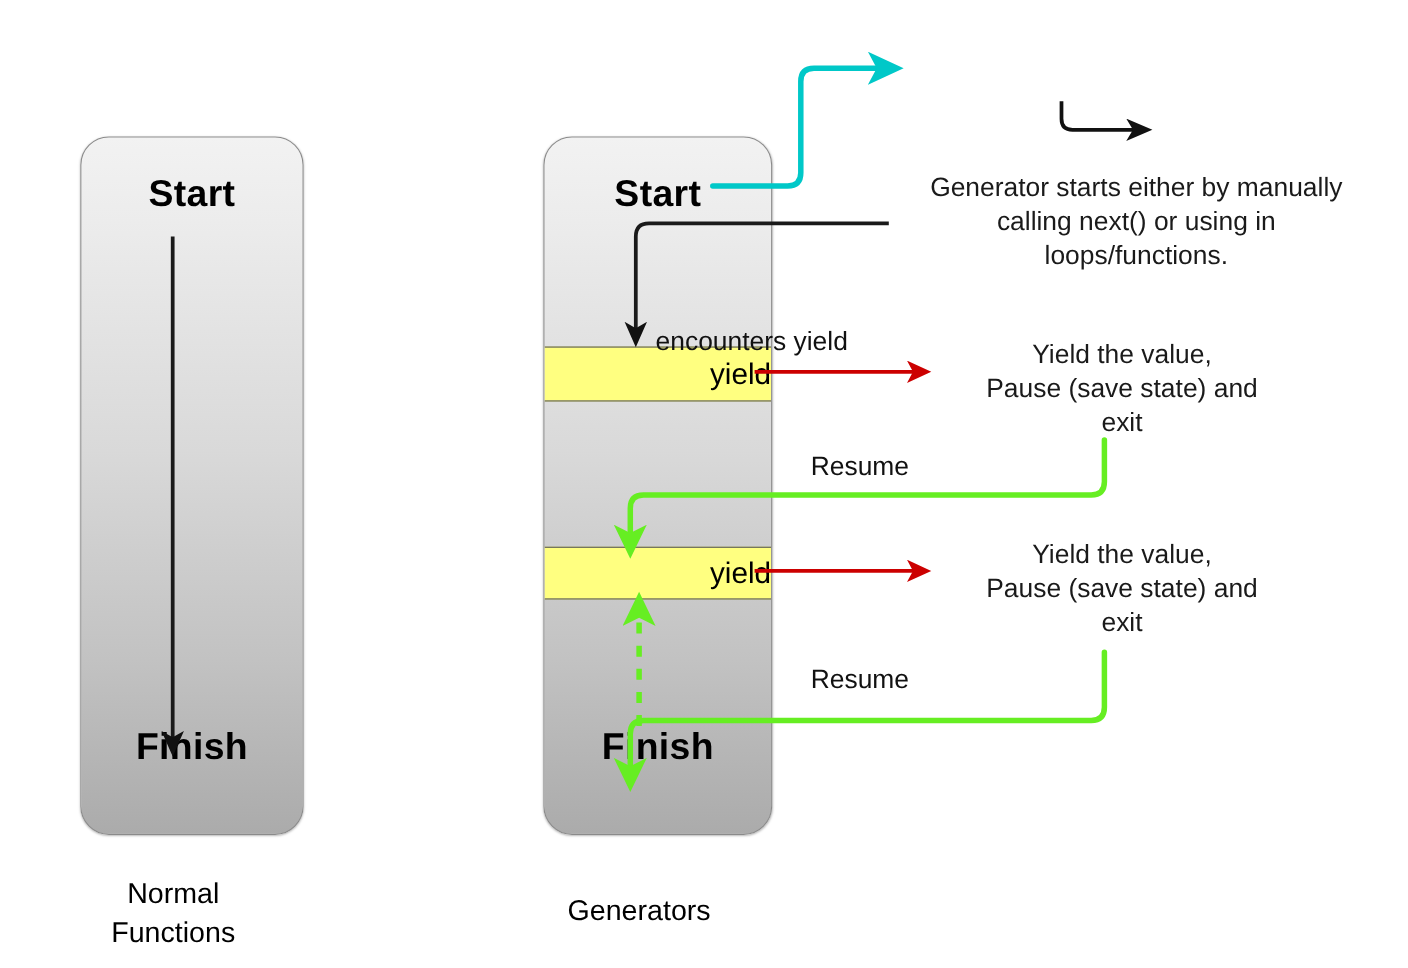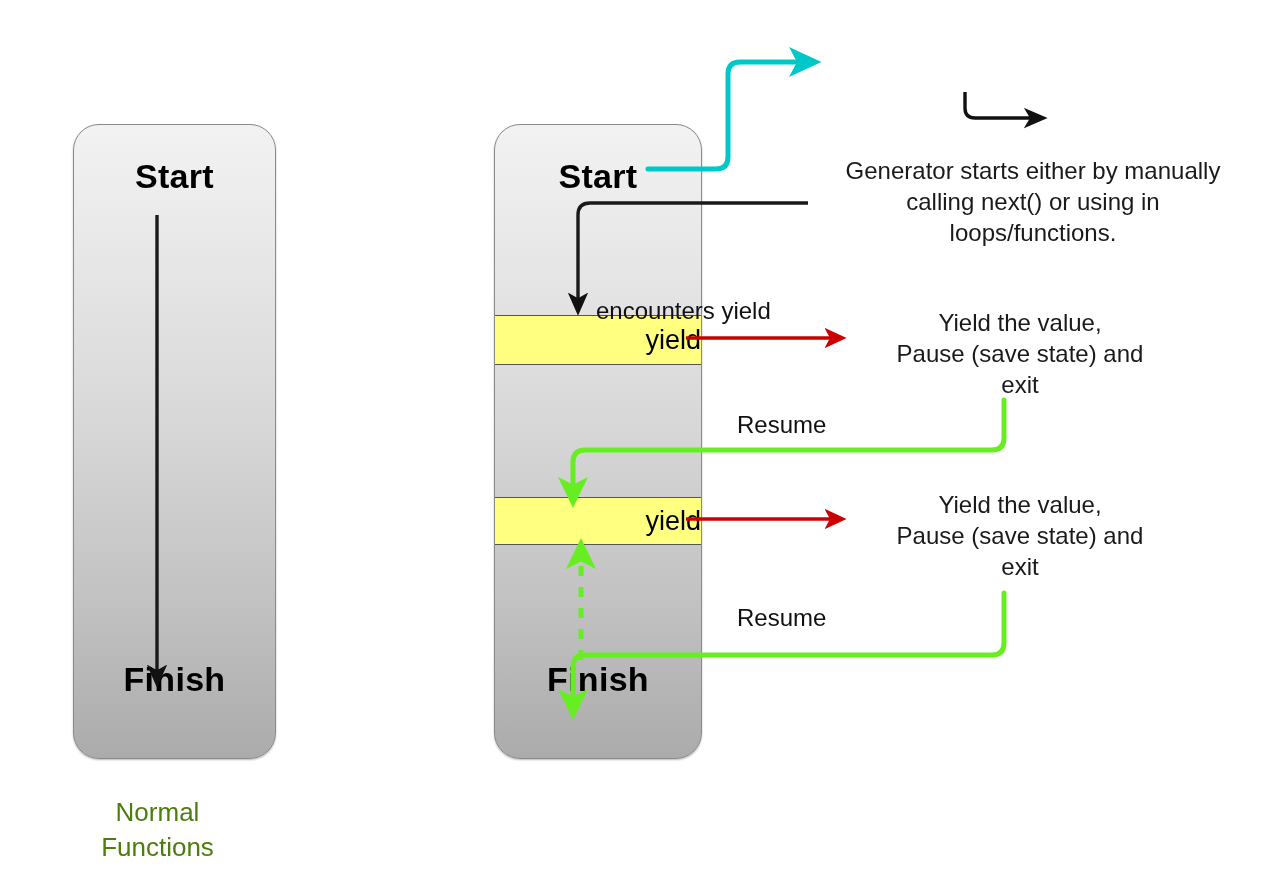--- a/index.html
+++ b/index.html
@@ -50,21 +50,21 @@
     justify-content: flex-end;
     font-size: 27px;
     color: #000;
     box-sizing: border-box;
   }
   
   .caption {
     position: absolute;
     text-align: center;
     font-size: 26px;
-    color: #4d7c0f;
+    color: #000000;
     line-height: 1.35;
   }
   
   .annot {
     position: absolute;
     font-size: 24px;
     color: #1a1a1a;
     line-height: 1.3;
     text-align: center;
     white-space: pre-line;
@@ -104,20 +104,21 @@
       <span>yield</span>
     </div>
 
     <div class="yield-block" style="top:372px; height:48px;">
       <span>yield</span>
     </div>
 
     <div class="box-label" style="top:535px;">Finish</div>
   </div>
 
+  <div class="caption" style="left:450px; top:810px; width:262px;">Generators</div>
 
   <svg class="overlay" viewBox="0 0 1280 880" xmlns="http://www.w3.org/2000/svg">
     <defs>
       <marker id="ah-cyan" markerWidth="7" markerHeight="7" refX="2.2" refY="3" orient="auto" markerUnits="strokeWidth">
         <path d="M0,0 L6.5,3 L0,6 L1.6,3 Z" fill="#00c8c8"></path>
       </marker>
       <marker id="ah-red" markerWidth="7" markerHeight="7" refX="2.2" refY="3" orient="auto" markerUnits="strokeWidth">
         <path d="M0,0 L6.5,3 L0,6 L1.6,3 Z" fill="#cc0000"></path>
       </marker>
       <marker id="ah-green" markerWidth="6.5" markerHeight="6.5" refX="2.2" refY="3" orient="auto" markerUnits="strokeWidth">

